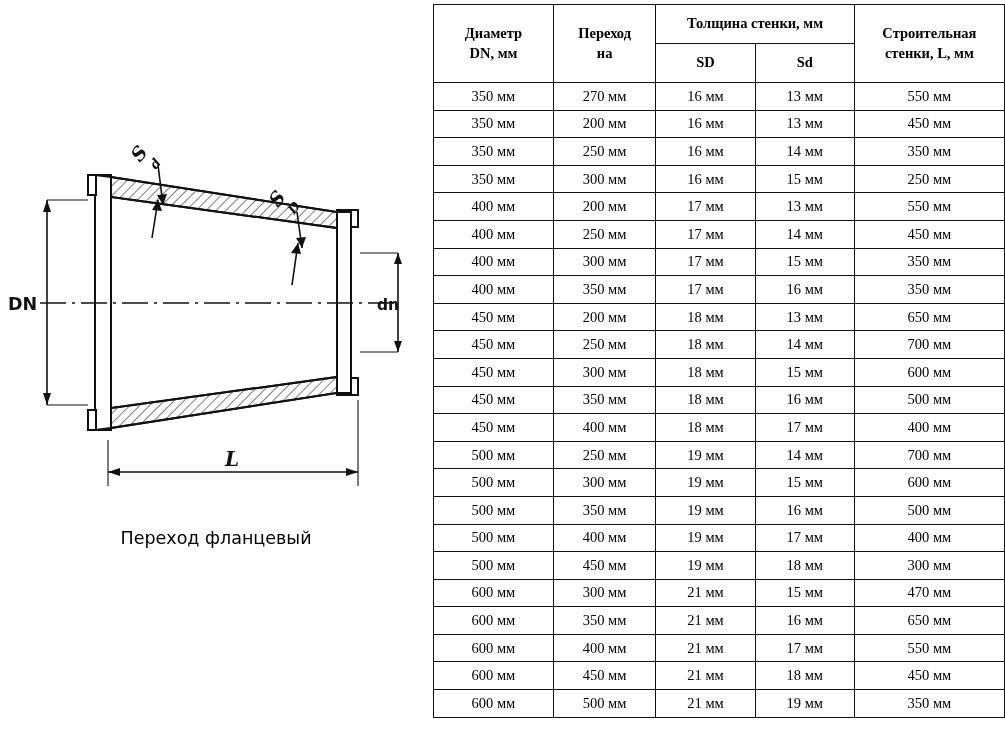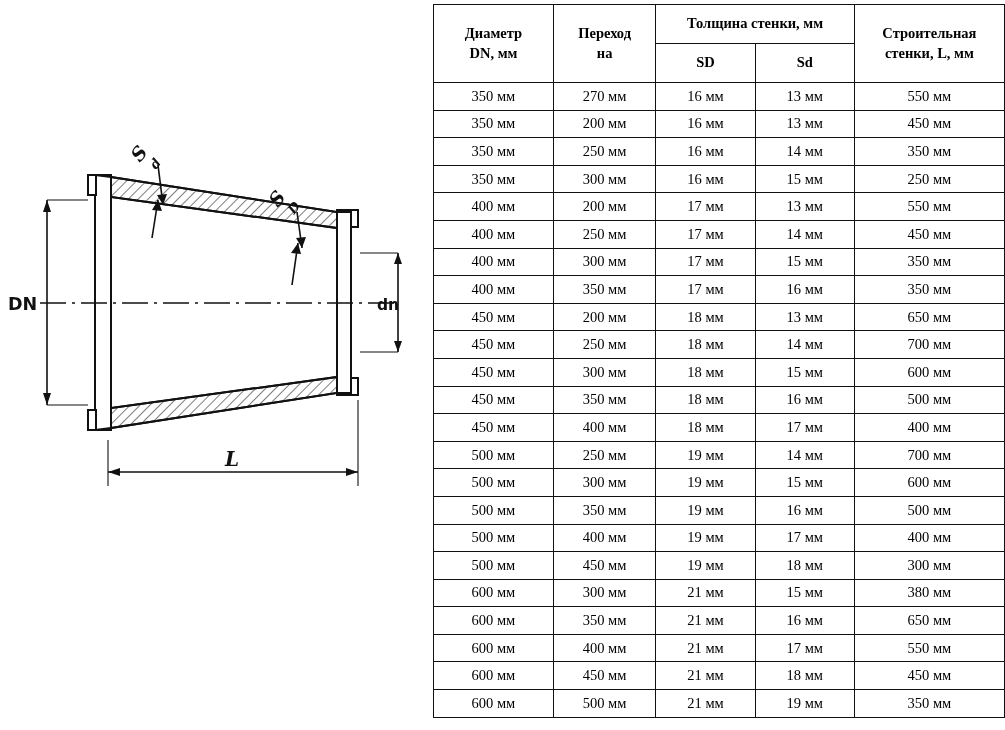--- a/index.html
+++ b/index.html
@@ -160,20 +160,21 @@
       <g stroke="#111" stroke-width="1.6" fill="none">
         <line x1="297" y1="212" x2="302" y2="248"></line>
         <polygon points="302,248 296,238 306,237" fill="#111" stroke="none"></polygon>
         <line x1="292" y1="285" x2="298" y2="243"></line>
         <polygon points="298,243 291,253 301,254" fill="#111" stroke="none"></polygon>
       </g>
       <text x="278" y="208" font-family="DejaVu Serif, serif" font-size="19" font-style="italic" font-weight="bold" fill="#111" transform="rotate(-52 278 208)">S</text>
       <text x="294" y="215" font-family="DejaVu Serif, serif" font-size="13" font-style="italic" font-weight="bold" fill="#111" transform="rotate(-52 294 215)">D</text>
     </svg>
 
+    <div id="figure-caption">Переход фланцевый</div>
   </div>
 
   <table id="spec-table">
     <thead>
       <tr>
         <th class="col-dn" rowspan="2">
           <span>Диаметр</span><br>
           <span>DN, мм</span>
         </th>
         <th class="col-to" rowspan="2">
@@ -316,21 +317,21 @@
           <td class="col-to">450 мм</td>
           <td class="col-sd">19 мм</td>
           <td class="col-sdl">18 мм</td>
           <td class="col-len">300 мм</td>
         </tr>
         <tr>
           <td class="col-dn">600 мм</td>
           <td class="col-to">300 мм</td>
           <td class="col-sd">21 мм</td>
           <td class="col-sdl">15 мм</td>
-          <td class="col-len">380 мм</td>
+          <td class="col-len">470 мм</td>
         </tr>
         <tr>
           <td class="col-dn">600 мм</td>
           <td class="col-to">350 мм</td>
           <td class="col-sd">21 мм</td>
           <td class="col-sdl">16 мм</td>
           <td class="col-len">650 мм</td>
         </tr>
         <tr>
           <td class="col-dn">600 мм</td>

